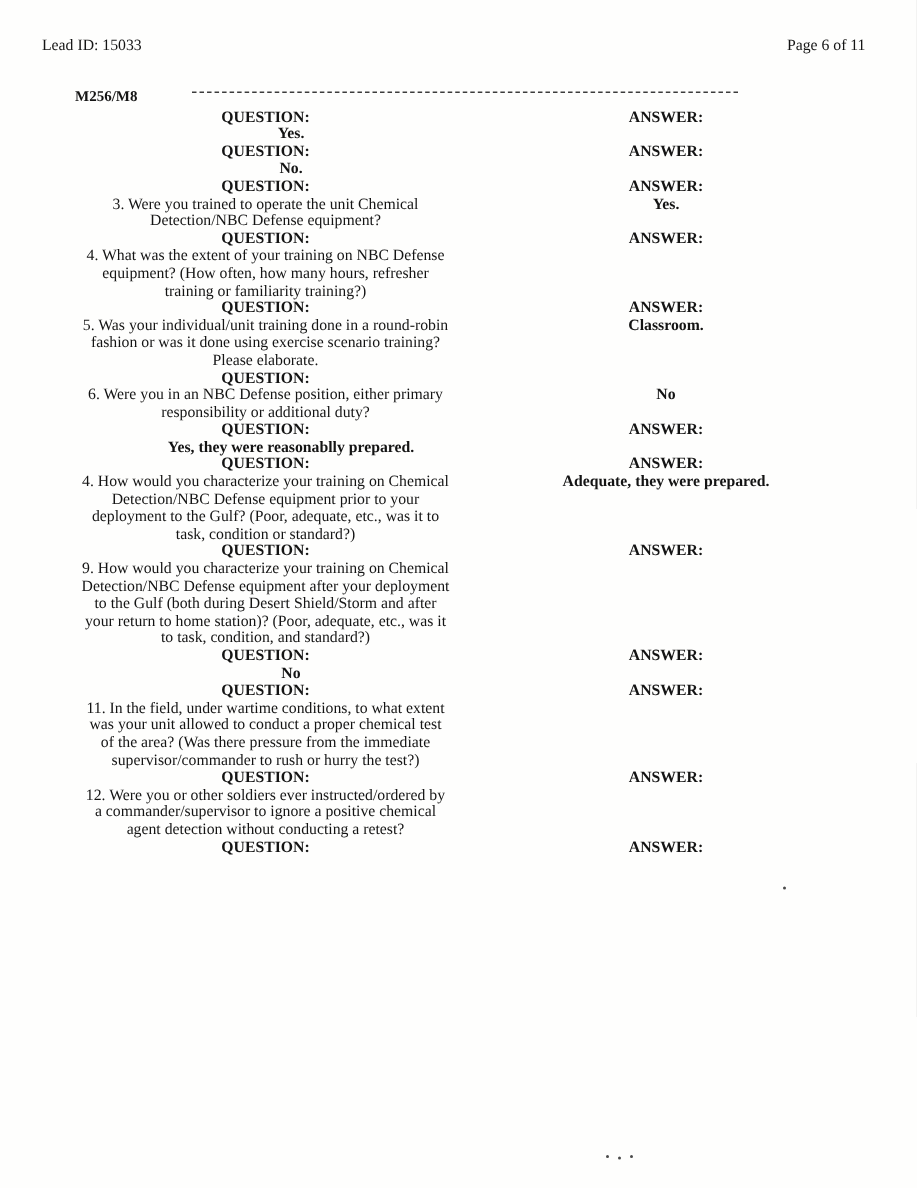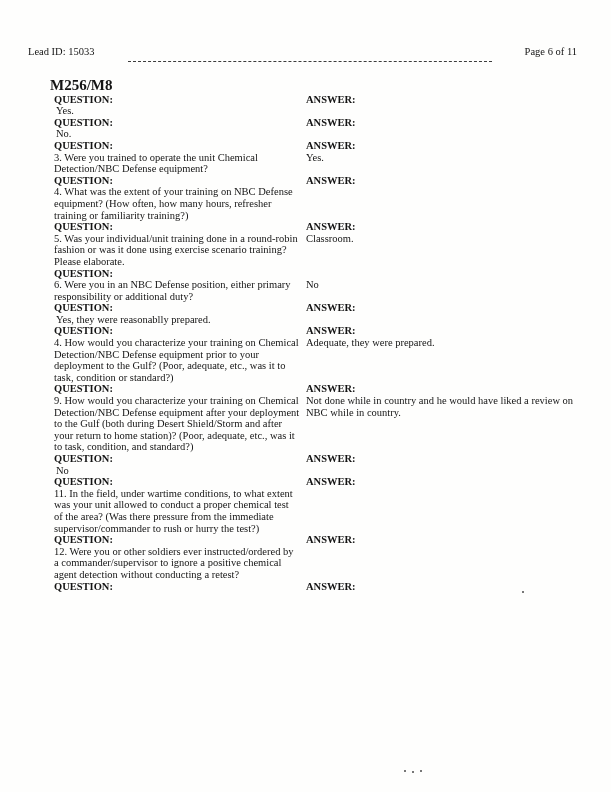--- a/index.html
+++ b/index.html
@@ -16,55 +16,56 @@
     font-family: "Liberation Serif", serif;
     color: #141414;
     overflow: hidden;
   }
   .top-row {
     display: flex;
     justify-content: space-between;
     padding: 25px 34px 0 28px;
     font-size: 10.5px;
     line-height: 12px;
-    margin-top: 21px;
   }
   .sep {
     position: absolute;
     top: 61px;
     left: 128px;
     width: 364px;
     height: 0;
     border-top: 1.5px dashed #3c3c3c;
   }
   .content {
     margin: 22px 26px 0 50px;
     font-size: 10.5px;
     line-height: 11.6px;
   }
   .section-title {
     font-weight: bold;
-    font-size: 15px;
+    font-size: 10px;
     margin-bottom: 2px;
   }
   .qa-block .row {
     display: flex;
     align-items: flex-start;
+    text-align: center;
   }
   .qcol {
     width: 250px;
     padding-left: 4px;
     box-sizing: border-box;
     flex: 0 0 auto;
   }
   .acol {
     width: 282px;
     padding-left: 6px;
     box-sizing: border-box;
     flex: 0 0 auto;
+    font-weight: bold;
   }
   .label {
     font-weight: bold;
   }
   .speck {
     position: absolute;
     background: #4a4a4a;
     border-radius: 50%;
   }
   .speck.s1 { left: 404px; top: 770px; width: 2px; height: 2px; }
@@ -162,21 +163,20 @@
       <div class="acol">Adequate, they were prepared.</div>
     </div>
   </div>
         <div class="qa-block">
     <div class="row label-row">
       <div class="qcol label">QUESTION:</div>
       <div class="acol label">ANSWER:</div>
     </div>
     <div class="row">
       <div class="qcol">9. How would you characterize your training on Chemical Detection/NBC Defense equipment after your deployment to the Gulf  (both during Desert Shield/Storm and after your return to home station)?  (Poor, adequate, etc., was it to task, condition, and standard?)</div>
-      <div class="acol">Not done while in country and he would have liked a review on NBC while in country.</div>
     </div>
   </div>
         <div class="qa-block">
     <div class="row label-row">
       <div class="qcol label">QUESTION:</div>
       <div class="acol label">ANSWER:</div>
     </div>
     <div class="row">
       <div class="acol">No</div>
     </div>

